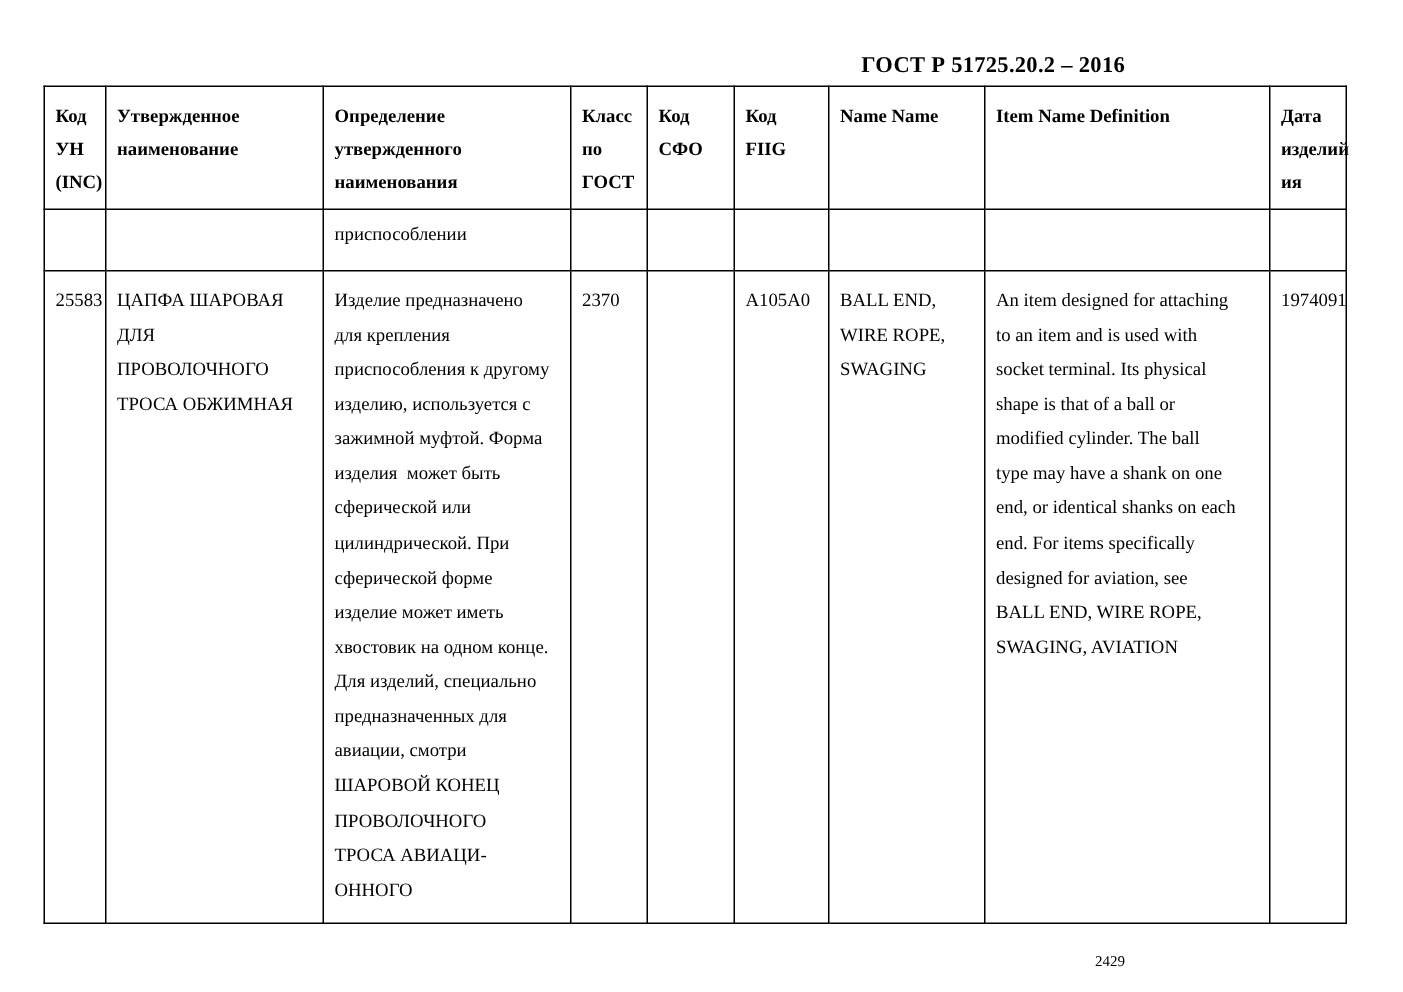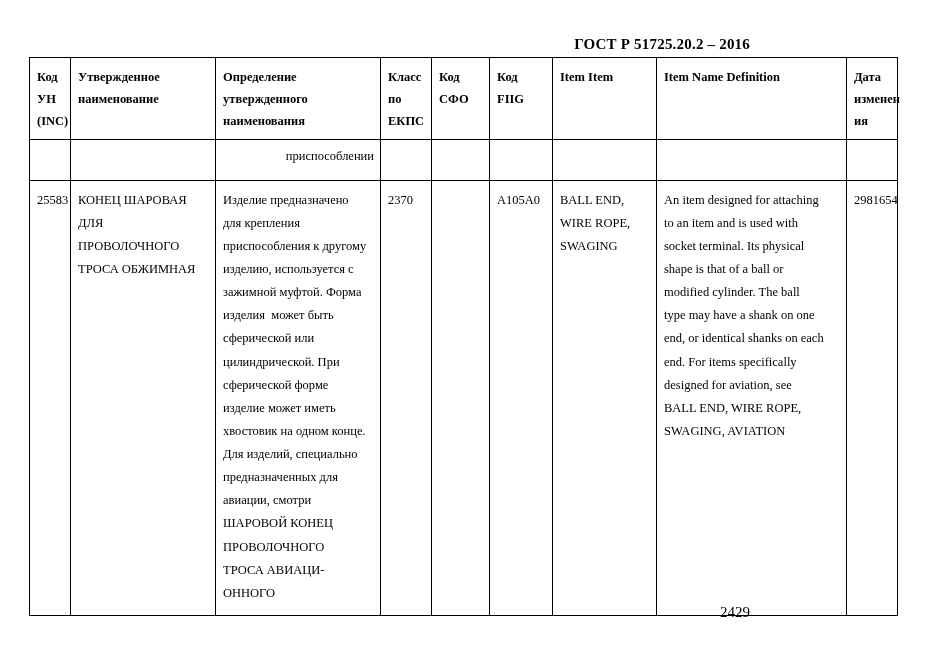--- a/index.html
+++ b/index.html
@@ -67,27 +67,26 @@
   .cell-text {
     white-space: pre-wrap;
   }
   .row-carry td {
     padding-top: 0;
     padding-bottom: 4px;
     height: 22px;
   }
   .row-carry td .cell-text {
     line-height: 1.4;
-    text-align: right;
   }
   .page-number {
     position: absolute;
     right: 39px;
-    top: 604px;
-    font-size: 15px;
+    top: 636px;
+    font-size: 10px;
     font-family: "Liberation Serif", serif;
   }
   .blank { min-height: 1px; }
 </style>
 </head>
 <body>
 
 <div class="page">
 
   <div class="doc-header">ГОСТ Р 51725.20.2 – 2016</div>
@@ -117,39 +116,39 @@
 наименование</div>
             </td>
           <td class="head">
               <div class="cell-text">Определение
 утвержденного
 наименования</div>
             </td>
           <td class="head">
               <div class="cell-text">Класс
 по
-ЕКПС</div>
+ГОСТ</div>
             </td>
           <td class="head">
               <div class="cell-text">Код
 СФО</div>
             </td>
           <td class="head">
               <div class="cell-text">Код
 FIIG</div>
             </td>
           <td class="head">
-              <div class="cell-text">Item Item</div>
+              <div class="cell-text">Name Name</div>
             </td>
           <td class="head">
               <div class="cell-text">Item Name Definition</div>
             </td>
           <td class="head">
               <div class="cell-text">Дата
-изменен
+изделий
 ия</div>
             </td>
         </tr>
 
         <tr class="row-carry">
           <td>
               <div class="cell-text blank"></div>
             </td>
           <td>
               <div class="cell-text blank"></div>
@@ -175,21 +174,21 @@
           <td>
               <div class="cell-text blank"></div>
             </td>
         </tr>
 
         <tr>
           <td>
               <div class="cell-text">25583</div>
             </td>
           <td>
-              <div class="cell-text">КОНЕЦ ШАРОВАЯ
+              <div class="cell-text">ЦАПФА ШАРОВАЯ
 ДЛЯ
 ПРОВОЛОЧНОГО
 ТРОСА ОБЖИМНАЯ</div>
             </td>
           <td>
               <div class="cell-text">Изделие предназначено
 для крепления
 приспособления к другому
 изделию, используется с
 зажимной муфтой. Форма
@@ -228,21 +227,21 @@
 shape is that of a ball or
 modified cylinder. The ball
 type may have a shank on one
 end, or identical shanks on each
 end. For items specifically
 designed for aviation, see
 BALL END, WIRE ROPE,
 SWAGING, AVIATION</div>
             </td>
           <td>
-              <div class="cell-text">2981654</div>
+              <div class="cell-text">1974091</div>
             </td>
         </tr>
       </tbody>
     </table>
   </div>
 
   <div class="page-number">2429</div>
 
 </div>
 

